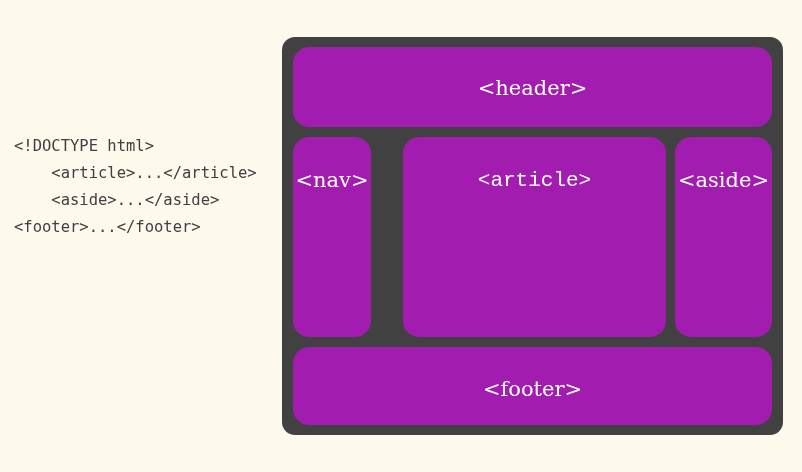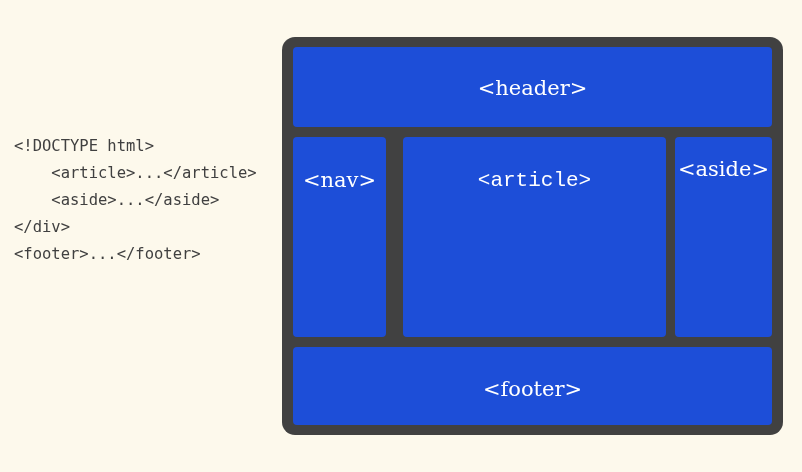--- a/index.html
+++ b/index.html
@@ -42,22 +42,22 @@
     top: 37px;
     width: 501px;
     height: 398px;
     background: #414141;
     border-radius: 13px;
     box-sizing: border-box;
     padding: 10px;
   }
   .box {
     position: absolute;
-    background: #1d4ed8;
-    border-radius: 4px;
+    background: #a21caf;
+    border-radius: 16px;
     box-sizing: border-box;
   }
   .box-label {
     position: absolute;
     left: 0;
     right: 0;
     text-align: center;
     color: #FFFFFF;
     font-family: "DejaVu Serif", "Liberation Serif", serif;
     font-size: 21px;
@@ -71,41 +71,41 @@
     top: 10px;
     width: 479px;
     height: 80px;
   }
   .box-header .box-label { top: 31px; }
 
   
   .box-nav {
     left: 11px;
     top: 100px;
-    width: 93px;
+    width: 78px;
     height: 200px;
   }
   .box-nav .box-label { top: 33px; }
 
   .box-article {
     left: 121px;
     top: 100px;
     width: 263px;
     height: 200px;
   }
   .box-article .box-label { top: 33px; font-family: Liberation Mono, monospace; }
 
   .box-aside {
     left: 393px;
     top: 100px;
     width: 97px;
     height: 200px;
   }
   .box-aside .box-label {
-    top: 22px;
+    top: 33px;
     left: -4px;
     right: -4px;
   }
 
   
   .box-footer {
     left: 11px;
     top: 310px;
     width: 479px;
     height: 78px;
@@ -114,21 +114,20 @@
 </style>
 </head>
 <body>
 
 <div class="page">
 
   <div class="code-panel">
     <div class="code-line">&lt;!DOCTYPE html&gt;</div>
     <div class="code-line">    &lt;article&gt;...&lt;/article&gt;</div>
     <div class="code-line">    &lt;aside&gt;...&lt;/aside&gt;</div>
-    <div class="code-line">&lt;/div&gt;</div>
     <div class="code-line">&lt;footer&gt;...&lt;/footer&gt;</div>
   </div>
 
   <div class="diagram">
 
     <div class="box box-header">
       <div class="box-label">&lt;header&gt;</div>
     </div>
 
     <div class="box box-nav">

